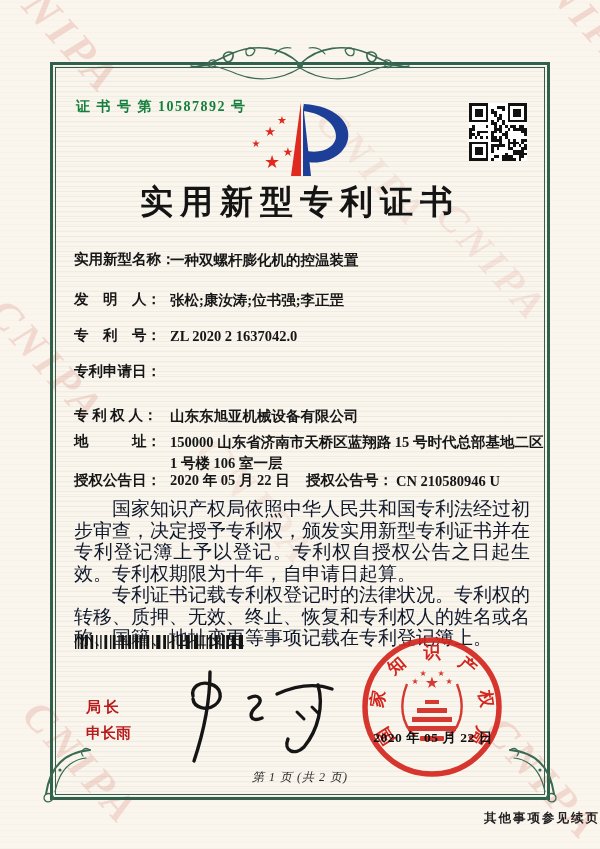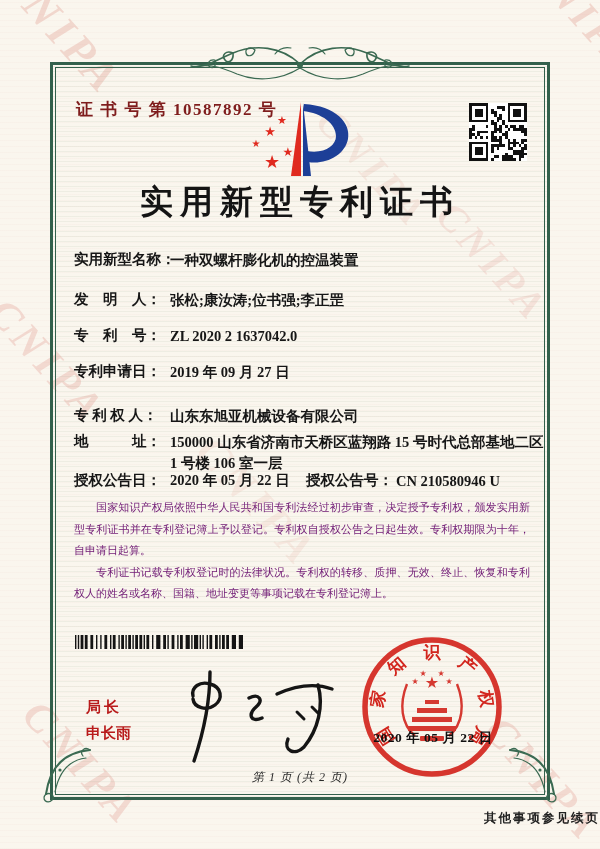--- a/index.html
+++ b/index.html
@@ -25,35 +25,35 @@
     border:3px solid #33604c;
     background:repeating-linear-gradient(0deg, rgba(118,150,112,0.09) 0 1px, transparent 1px 5px);
   }
   .frame::after{
     content:""; position:absolute; inset:2px; border:1px solid #33604c;
   }
   .orn-top{position:absolute; left:185px; top:40px;}
   .orn-corner{position:absolute;}
   .cert-no{
     position:absolute; left:76px; top:98px;
-    font-size:17px; letter-spacing:1.5px; font-weight:600; color:#7f1d1d;
+    font-size:14px; letter-spacing:1.5px; font-weight:600; color:#15803d;
   }
   .logo{position:absolute; left:238px; top:98px;}
   .qr{position:absolute; left:469px; top:103px;}
   .title{
     position:absolute; left:0; right:0; top:180px; text-align:center;
     font-size:33px; font-weight:600; letter-spacing:7px; color:#141414;
   }
   .row{position:absolute; left:74px; display:flex; font-size:14.5px; font-weight:600; color:#161616;}
   .flabel{width:96px; white-space:pre; flex:0 0 auto;}
   .fvalue{width:374px; line-height:21px;}
   .grant2{position:absolute; left:232px; top:0; display:flex;align-items:flex-end;}
   .legal{
     position:absolute; left:74px; top:498px; width:456px;
-    font-size:11px; line-height:21.5px; text-align:justify; color:#701a75;font-family:Liberation Mono, monospace;
+    font-size:19px; line-height:21.5px; text-align:justify; color:#0f172a;
   }
   .legal p{margin:0; text-indent:2em;}
   .barcode{position:absolute; left:75px; top:635px;}
   .signer{position:absolute; left:86px; top:694px; font-size:15px; font-weight:600; line-height:26px; color:#b91c1c;}
   .signer .st{letter-spacing:3px;}
   .signature{position:absolute; left:165px; top:666px;}
   .seal{position:absolute; left:357px; top:632px; width:150px; height:150px;}
   .seal-date{
     position:absolute; left:370px; top:729px; width:126px; text-align:center;
     font-size:13.5px; font-weight:700; letter-spacing:0.5px; color:#101010;
@@ -272,21 +272,20 @@
   <div class="row" style="top:250px">
     <span class="flabel">实用新型名称：</span>
     <span class="fvalue">一种双螺杆膨化机的控温装置</span>
   </div>
   <div class="row" style="top:326px">
     <span class="flabel">专　利　号：</span>
     <span class="fvalue">ZL 2020 2 1637042.0</span>
   </div>
   <div class="row" style="top:362px">
     <span class="flabel">专利申请日：</span>
-    <span class="fvalue">2019 年 09 月 27 日</span>
   </div>
   <div class="row" style="top:406px">
     <span class="flabel">专 利 权 人：</span>
     <span class="fvalue">山东东旭亚机械设备有限公司</span>
   </div>
   <div class="row" style="top:432px">
     <span class="flabel">地　　　址：</span>
     <span class="fvalue">150000 山东省济南市天桥区蓝翔路 15 号时代总部基地二区 1 号楼 106 室一层</span>
   </div>
   <div class="row" style="top:471px;width:456px">

